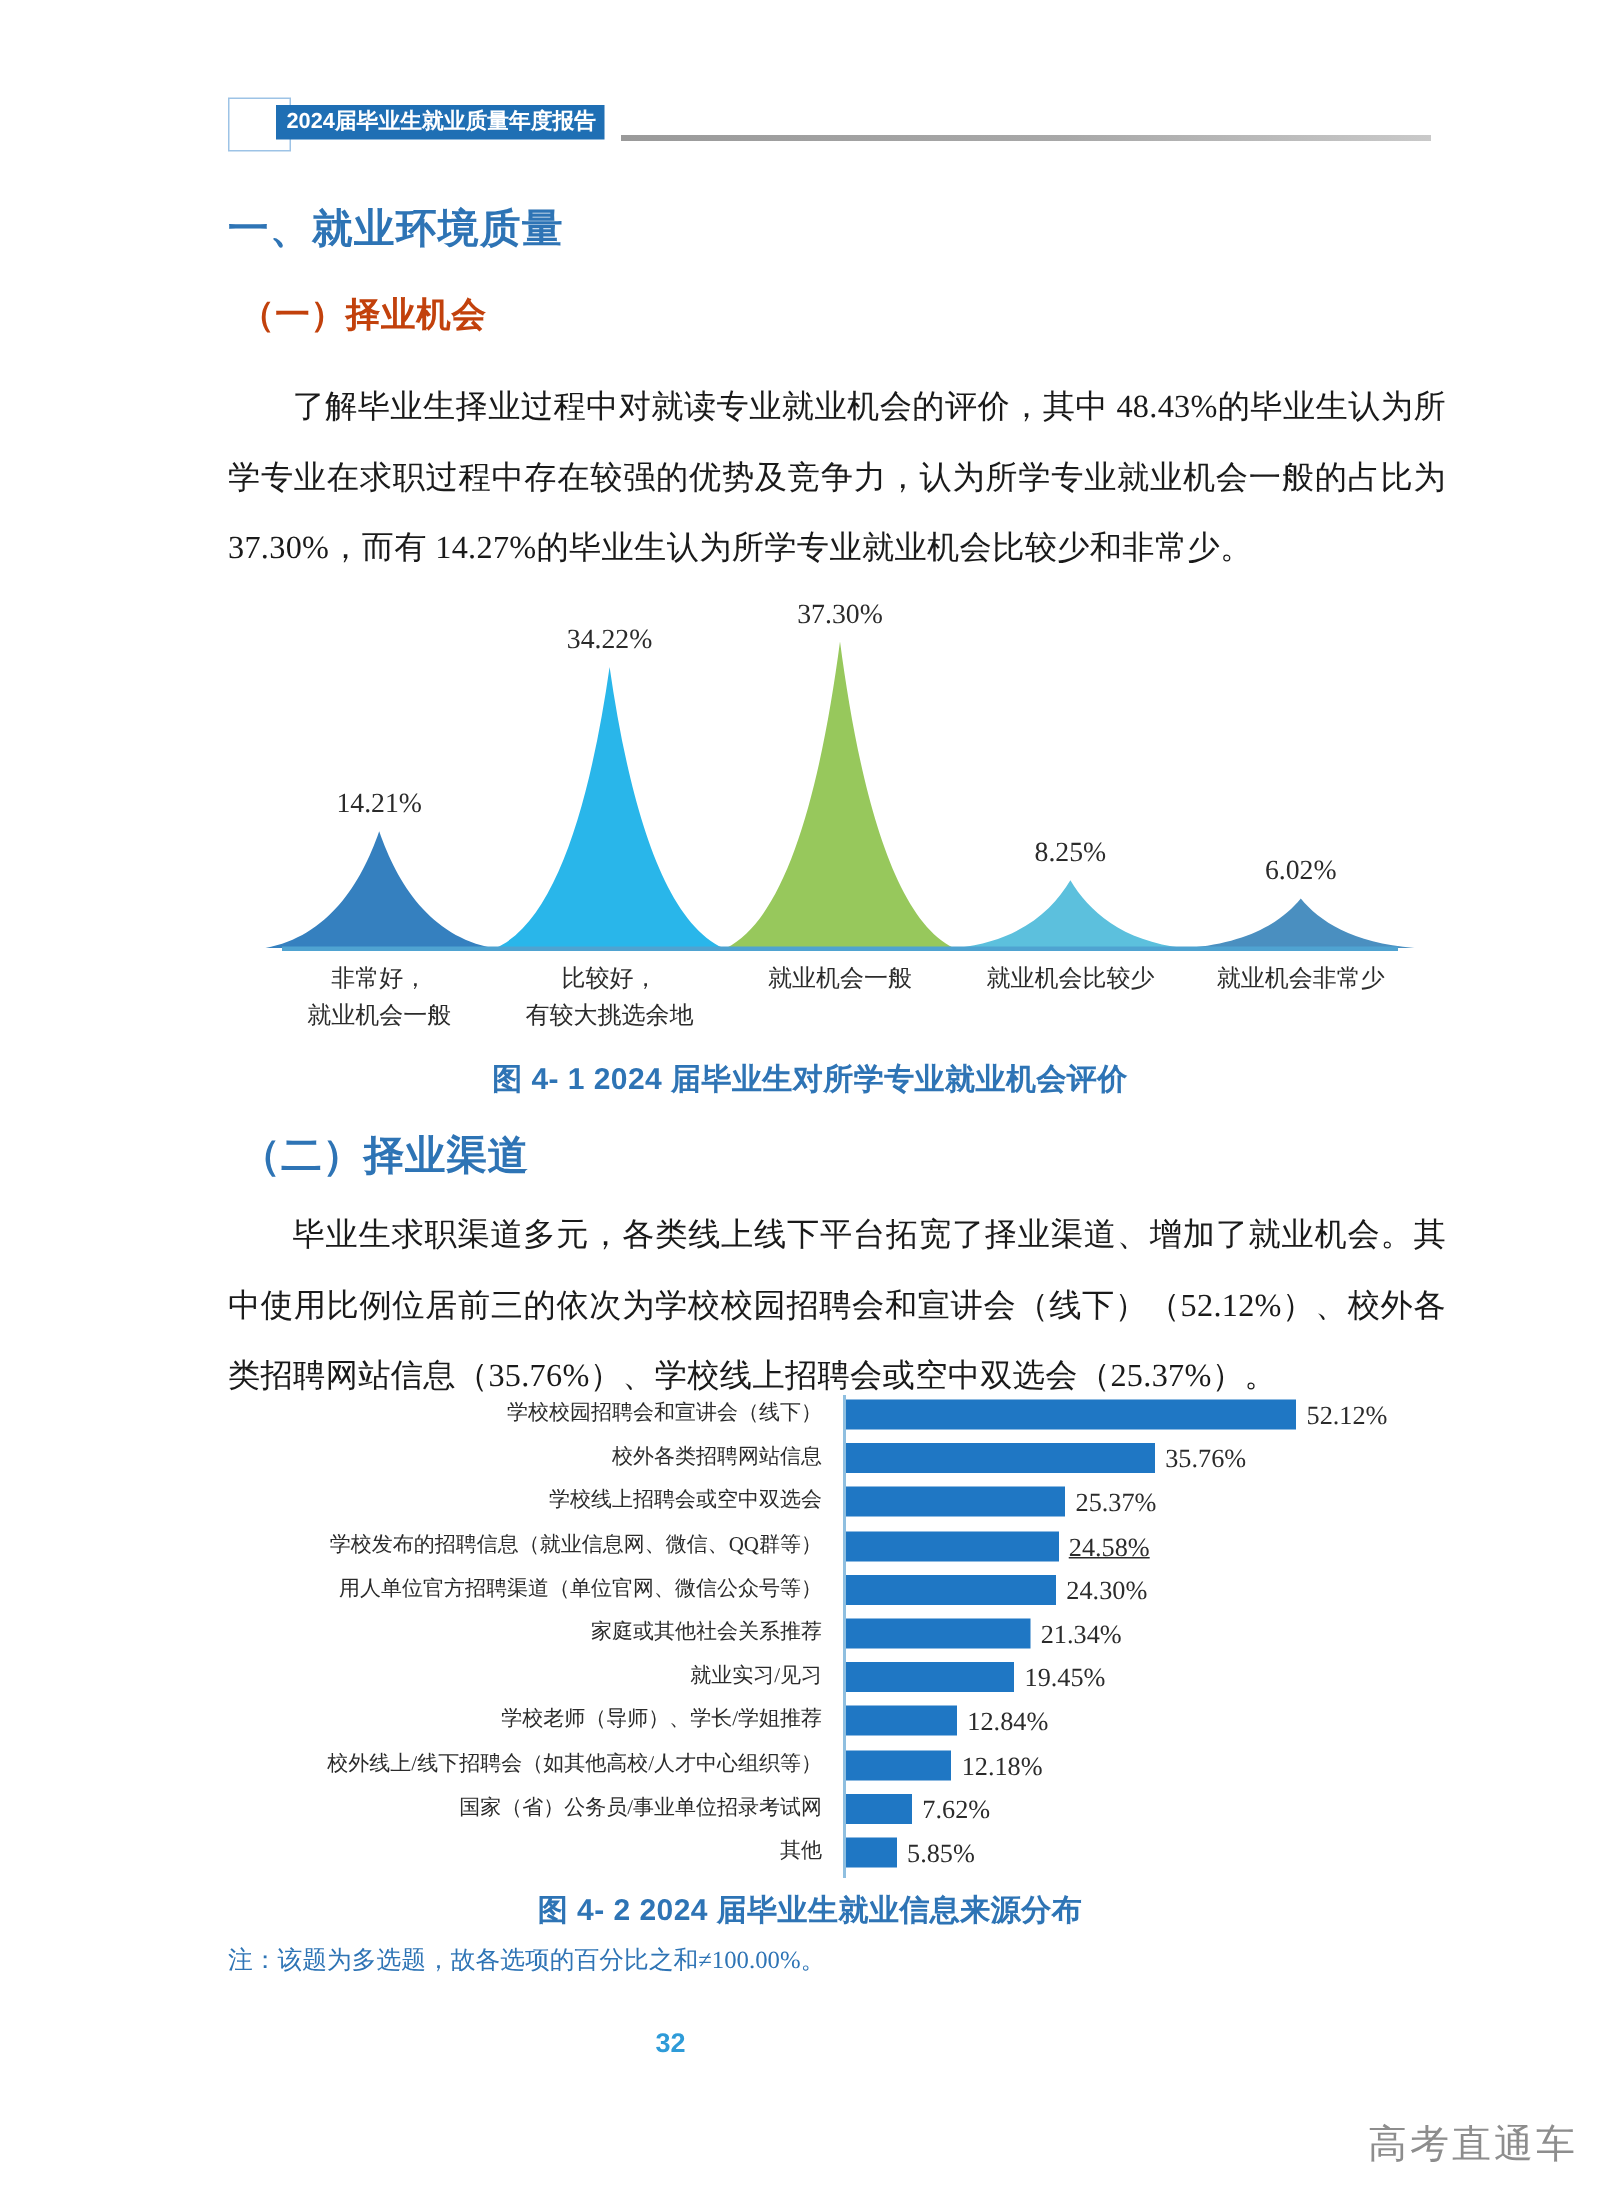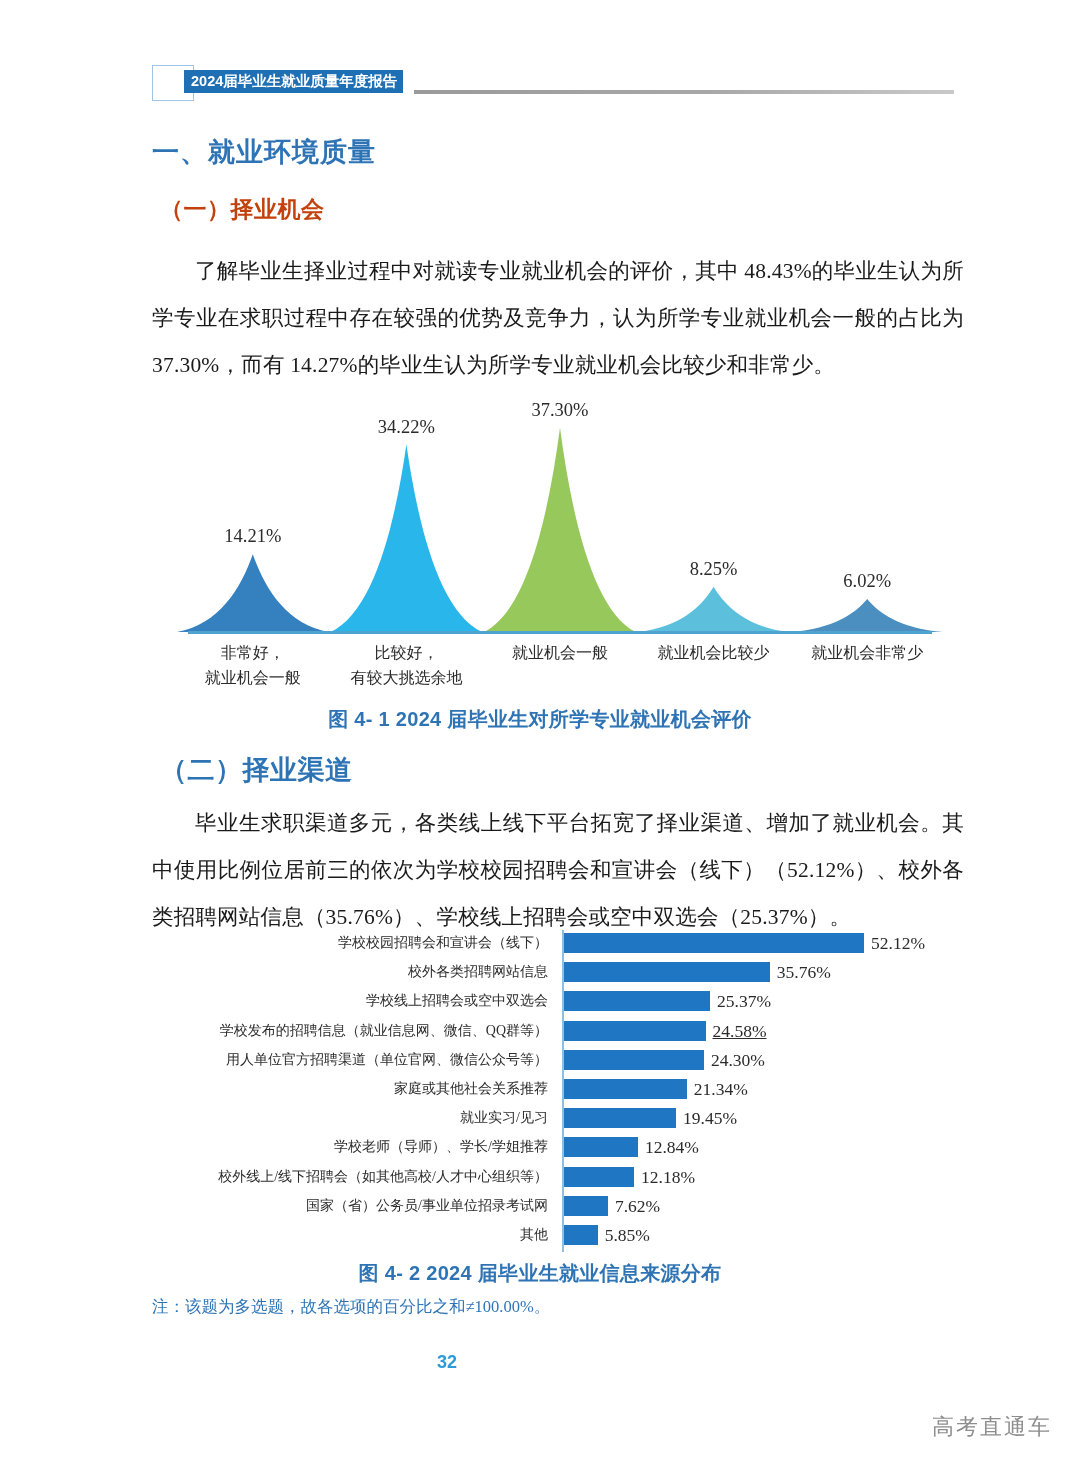--- a/index.html
+++ b/index.html
@@ -233,21 +233,21 @@
     font-family: "Liberation Sans", sans-serif;
     font-size: 18px;
     font-weight: bold;
     color: #2e9bd8;
   }
   .watermark {
     position: absolute;
     right: 28px;
     top: 1412px;
     font-family: "Liberation Sans", sans-serif;
-    font-size: 22px;
+    font-size: 26px;
     color: #8d8d8d;
     letter-spacing: 2px;
     white-space: nowrap;
   }
 </style>
 </head>
 <body>
 
 <div class="header">
   <div class="header-outline"></div>

